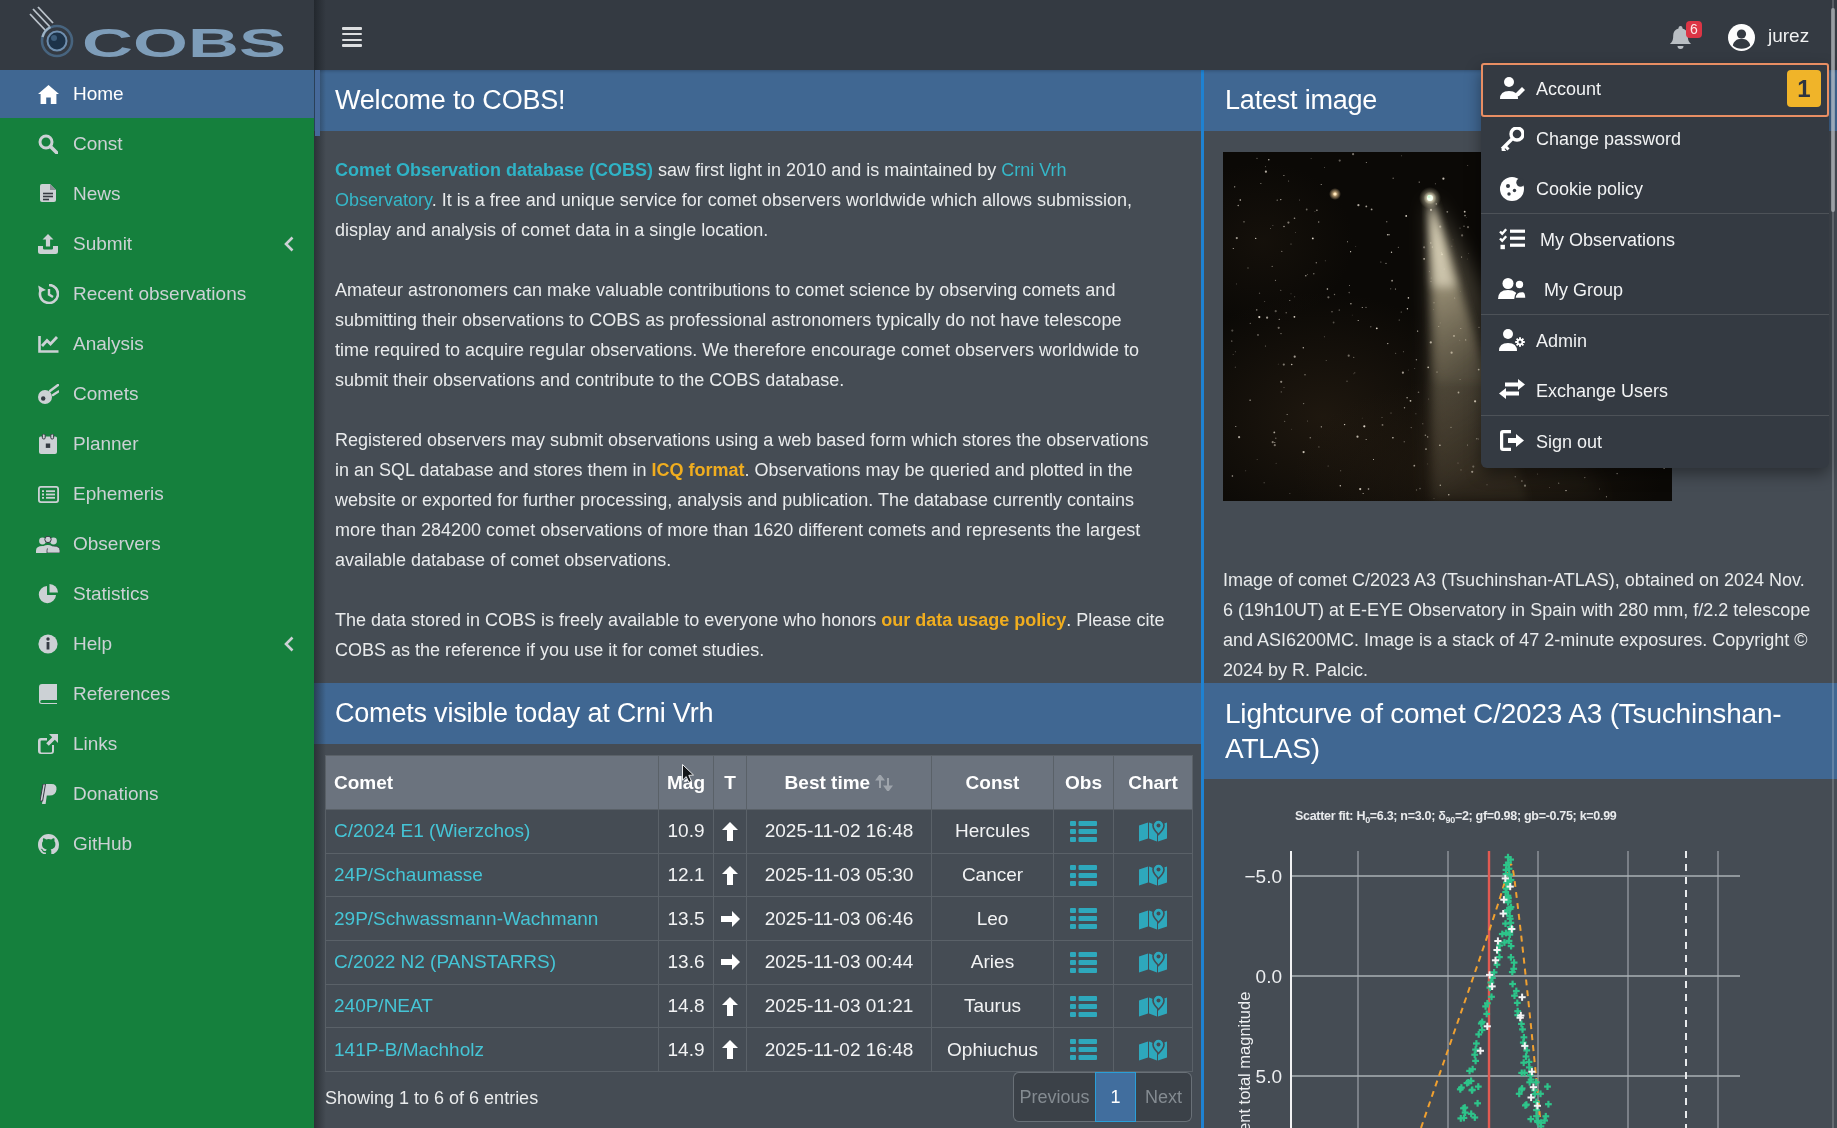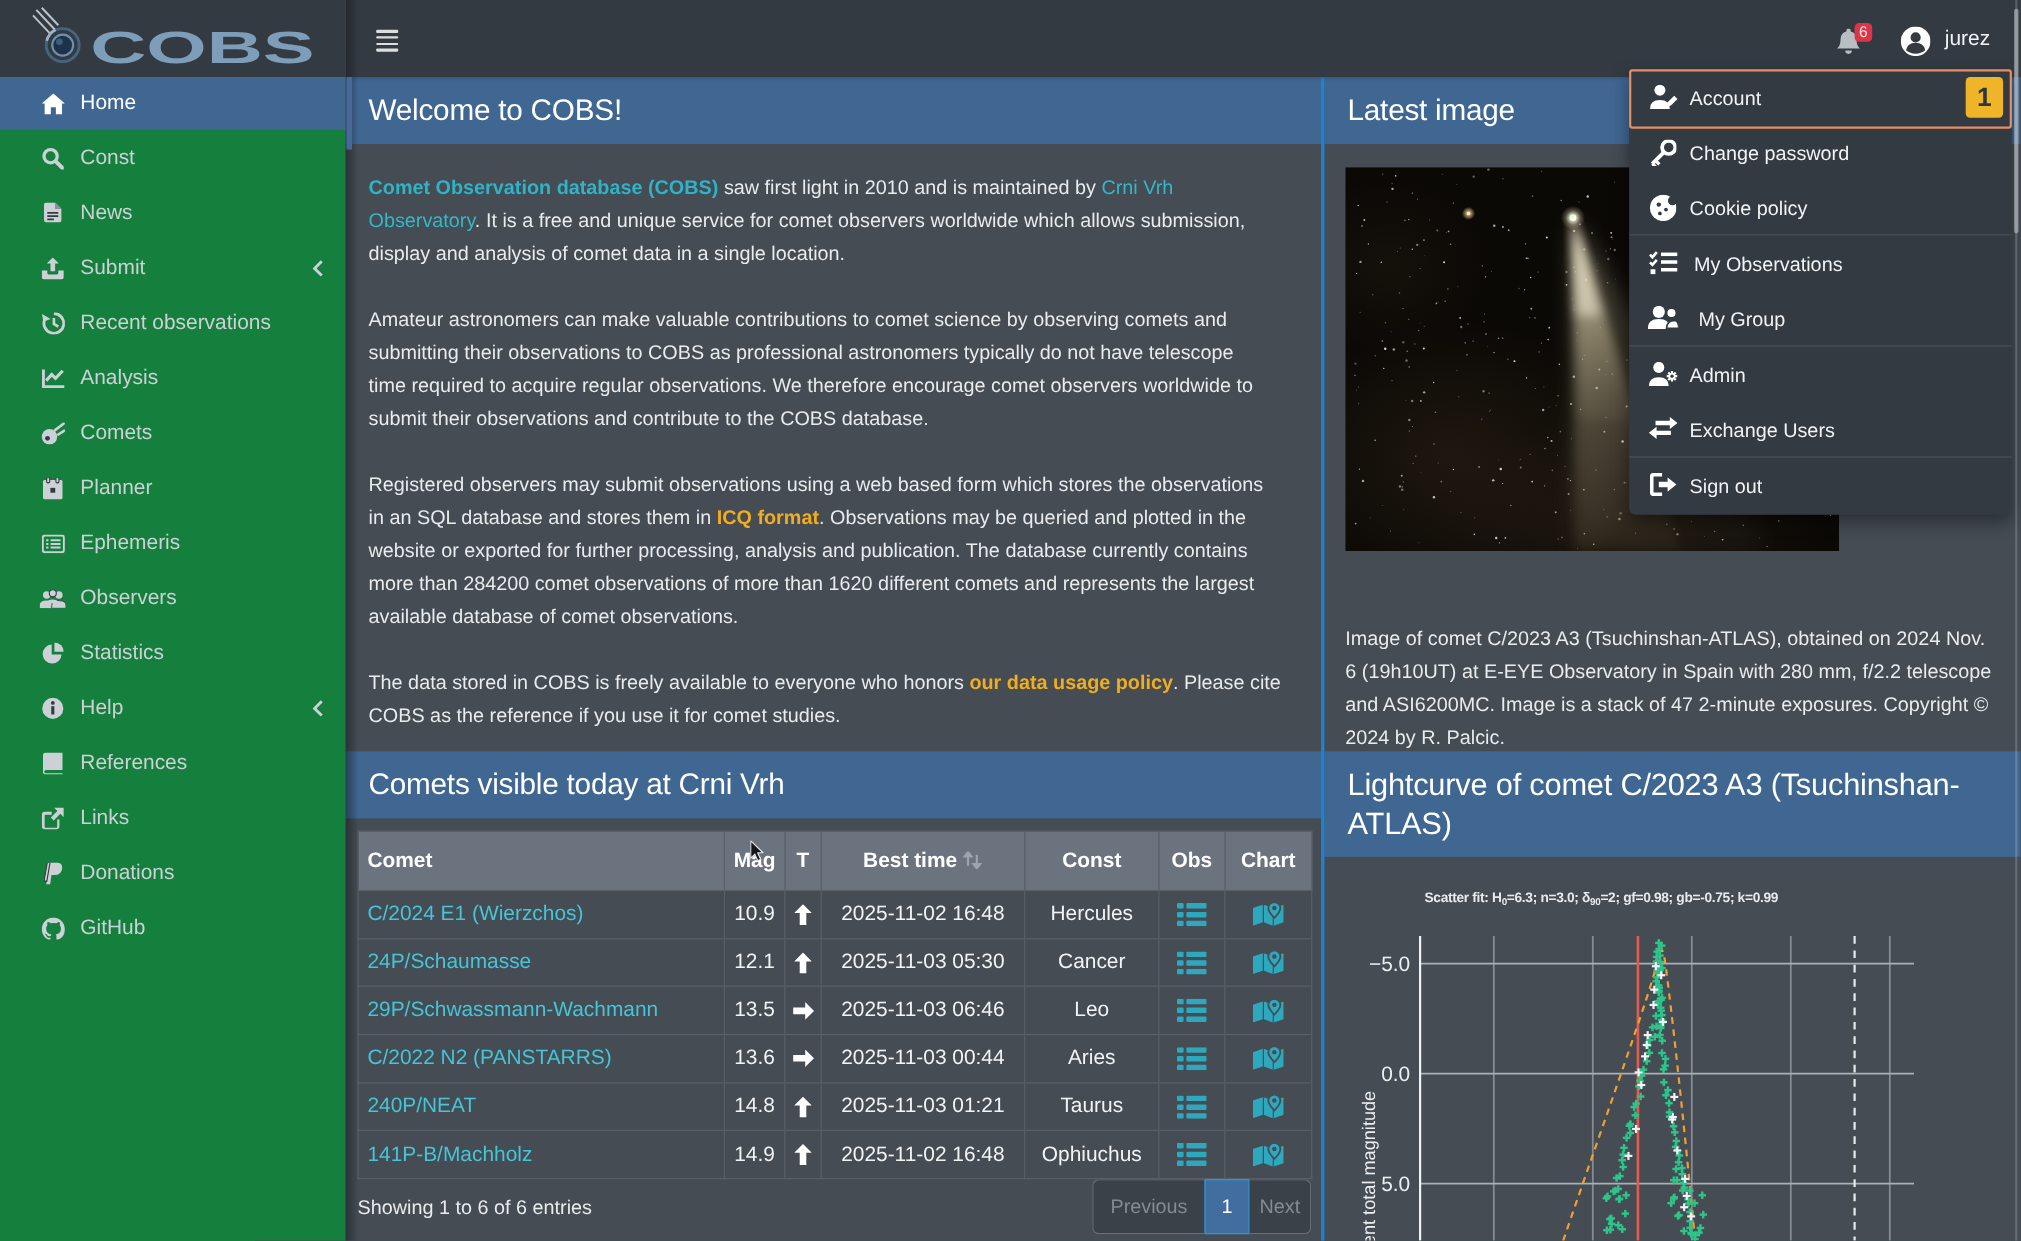--- a/index.html
+++ b/index.html
@@ -36,21 +36,21 @@
 .comets-b { position:absolute; left:0; top:674px; width:888px; height:384px; }
 table.ct { position:absolute; left:11px; top:11px; width:867px; border-collapse:collapse; font-size:19px; table-layout:fixed; }
 table.ct th { background:#6b737e; color:#fff; font-weight:bold; height:54px; border:1px solid #5a6168; text-align:center; }
 table.ct td { height:43.7px; border:1px solid #5a6168; text-align:center; color:#f2f3f4; }
 table.ct td.cname, table.ct th.cname { text-align:left; padding-left:8px; }
 td.cname a { color:#45c5d6; text-decoration:none; }
 td.ic svg { margin:0 auto; }
 .showing { position:absolute; left:11px; top:344px; font-size:18px; }
 .pager { position:absolute; right:10px; top:328px; display:flex; font-size:18px; }
 .pbtn { height:50px; display:flex; align-items:center; justify-content:center; background:#3b4148; border:1px solid #697077; color:#848b91; }
-.pbtn.prev { width:102px; border-radius:6px 0 0 6px; border-right:none; }
+.pbtn.prev { width:82px; border-radius:6px 0 0 6px; border-right:none; }
 .pbtn.num { width:41px; background:#416e9e; border:1px solid #2a9fd8; color:#fff; }
 .pbtn.next { width:56px; border-radius:0 6px 6px 0; border-left:none; }
 .latest-h { position:absolute; left:0; top:0; width:633px; height:61px; padding-left:21px; }
 .latest-b { position:absolute; left:0; top:61px; width:633px; height:549px; }
 .photo { position:absolute; left:19px; top:21px; width:449px; height:349px; }
 .caption { position:absolute; left:19px; top:394px; width:600px; font-size:18px; line-height:30px; white-space:nowrap;margin-top:40px; }
 .lc-h { position:absolute; left:0; top:613px; width:633px; height:96px; padding:13px 0 0 21px; font-size:28px; line-height:35px; display:block; white-space:nowrap; }
 .lc-b { position:absolute; left:0; top:709px; width:633px; height:349px; }
 .dropdown { position:absolute; left:1481px; top:64px; width:348px; height:404px; background:#343a42; z-index:40; border-radius:0 0 6px 6px; box-shadow:0 6px 16px rgba(0,0,0,0.4); }
 .ditem { position:absolute; left:0; width:100%; height:50px; color:#f2f3f4; font-size:18px; }

